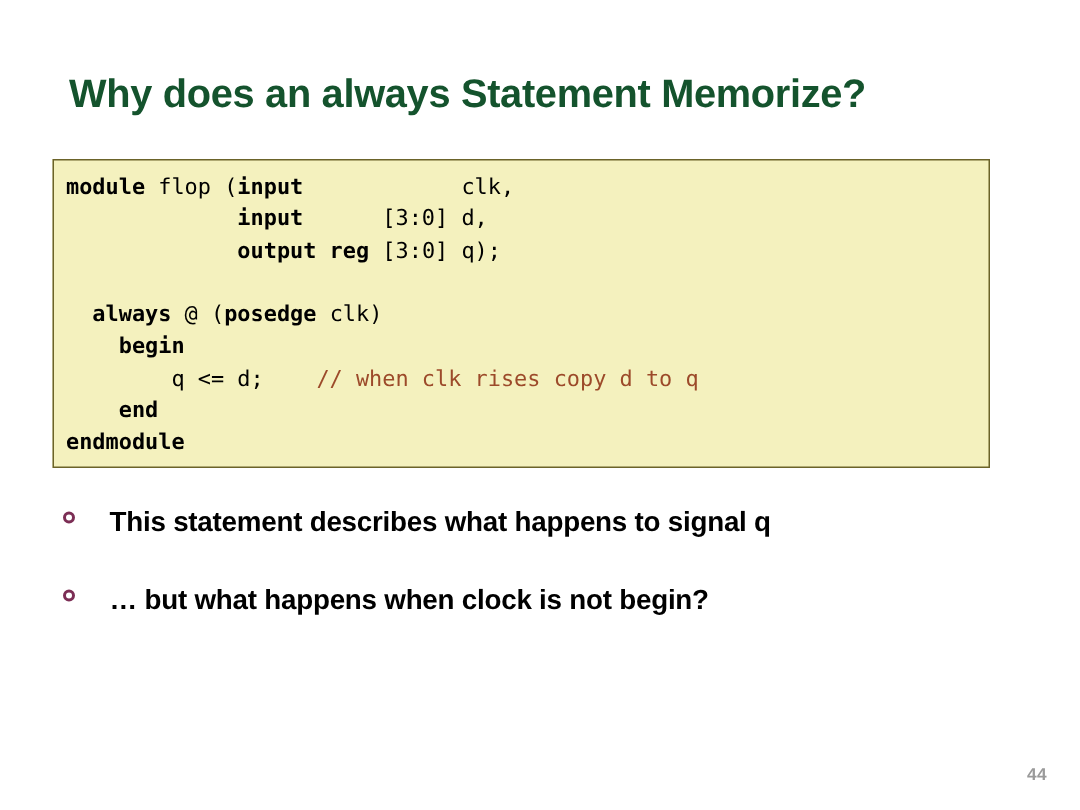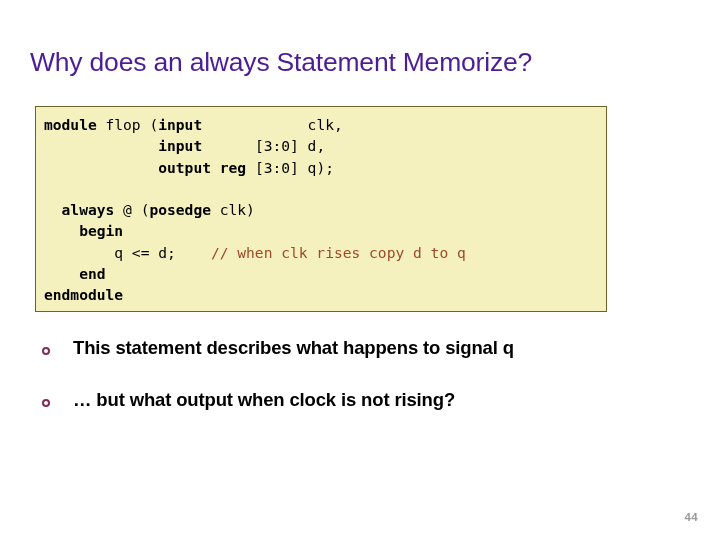--- a/index.html
+++ b/index.html
@@ -17,37 +17,37 @@
 
   .slide {
     position: absolute;
     inset: 0;
     background: #ffffff;
   }
 
   
   .slide-title {
     position: absolute;
-    left: 30px;
+    left: 46px;
     top: 48px;
     width: 660px;
     font-size: 26.5px;
-    font-weight: normal;
-    color: #4c1d95;
+    font-weight: bold;
+    color: #14532d;
     letter-spacing: -0.2px;
     line-height: 1.12;
     white-space: nowrap;
   }
 
   
   .code-box {
     position: absolute;
     left: 35px;
     top: 106px;
-    width: 572px;
+    width: 625px;
     height: 206px;
     background: #F4F1BE;
     border: 1.5px solid #6B6329;
     box-sizing: border-box;
     overflow: hidden;
   }
   .code-inner {
     position: absolute;
     left: 8px;
     top: 7px;
@@ -77,21 +77,21 @@
   
   .bullet-list {
     position: absolute;
     left: 36px;
     top: 336px;
     width: 640px;
   }
   .bullet-item {
     position: relative;
     display: flex;
-    align-items: center;
+    align-items: flex-start;
     margin-bottom: 28px;
     min-height: 24px;
   }
   .bullet-marker {
     flex: 0 0 auto;
     width: 31px;
     display: flex;
     align-items: center;
     justify-content: flex-start;
     padding-top: 5px;
@@ -141,19 +141,19 @@
       <div class="bullet-item">
         <span class="bullet-marker">
           <span class="ring"></span>
         </span>
         <span class="bullet-text">This statement describes what happens to signal q</span>
       </div>
       <div class="bullet-item">
         <span class="bullet-marker">
           <span class="ring"></span>
         </span>
-        <span class="bullet-text">… but what output when clock is not rising?</span>
+        <span class="bullet-text">… but what happens when clock is not begin?</span>
       </div>
     </div>
 
   <div class="page-number">44</div>
 
 </div>
 
 </body></html>

